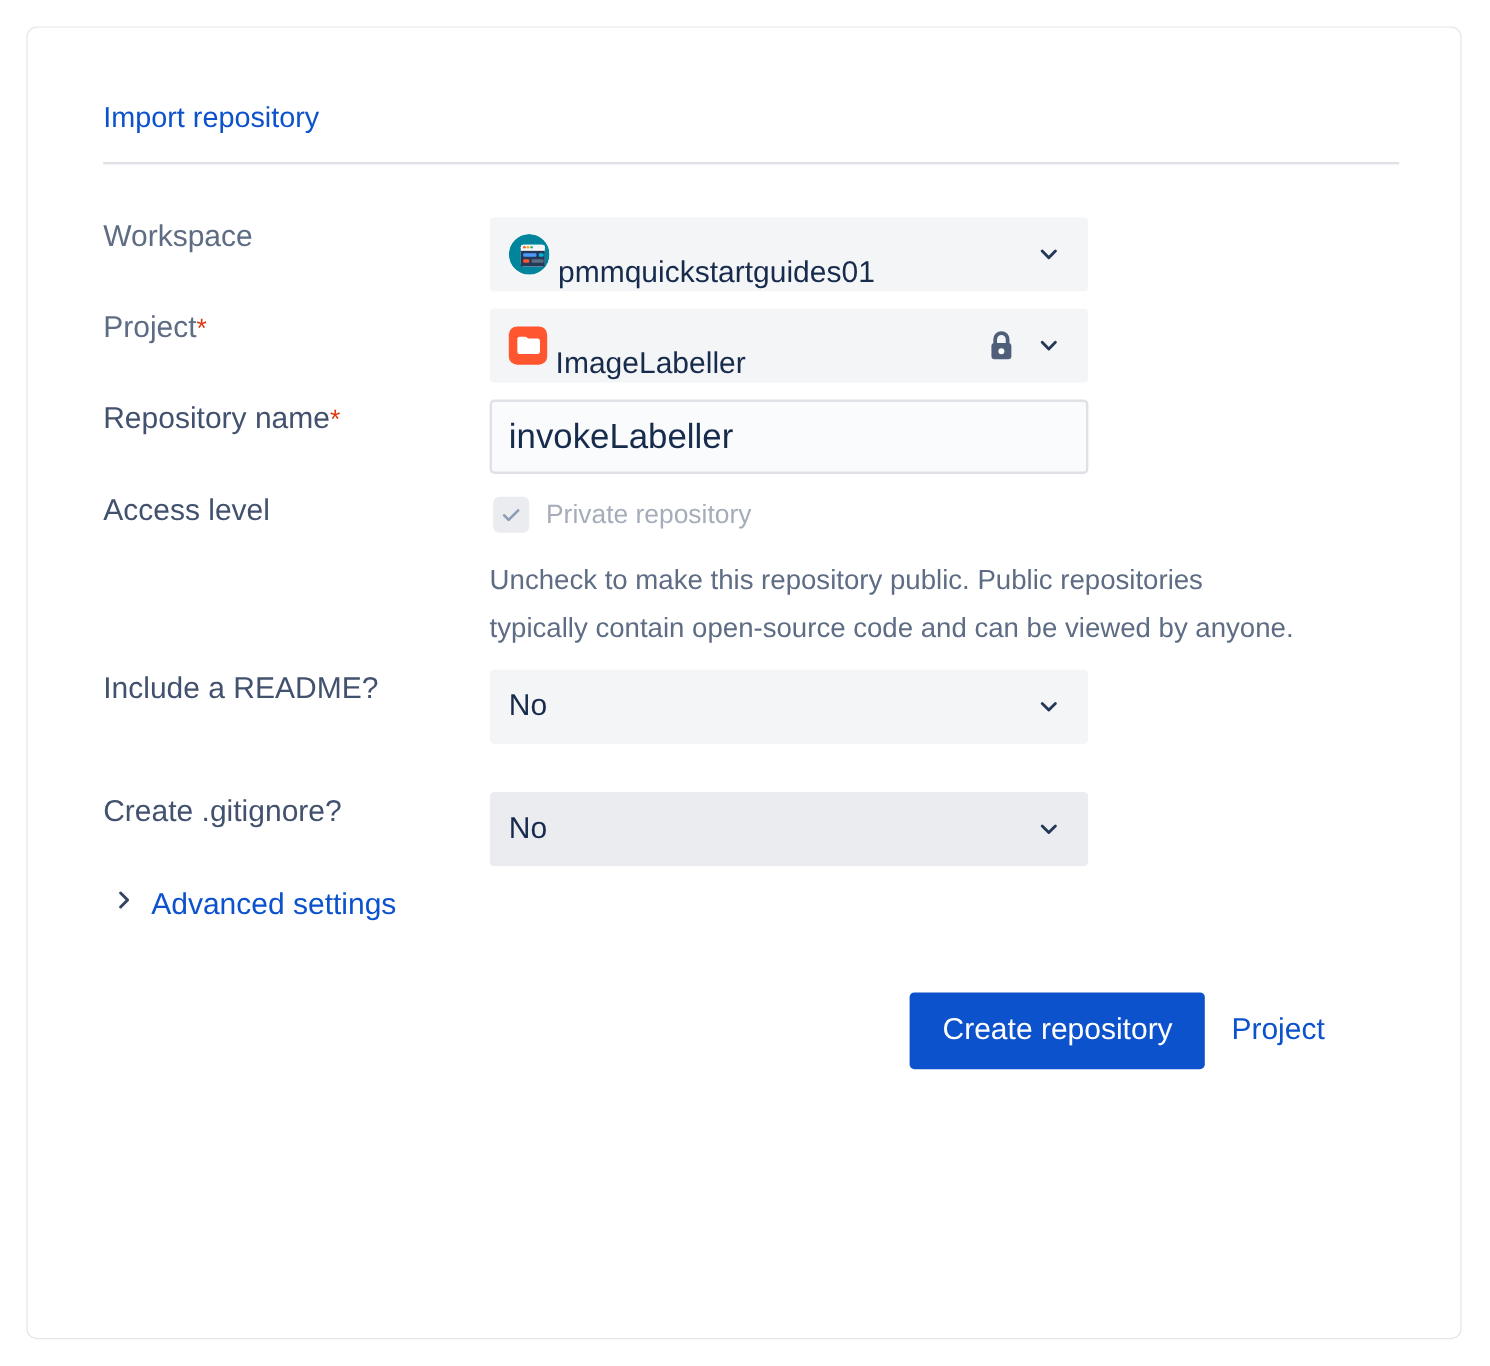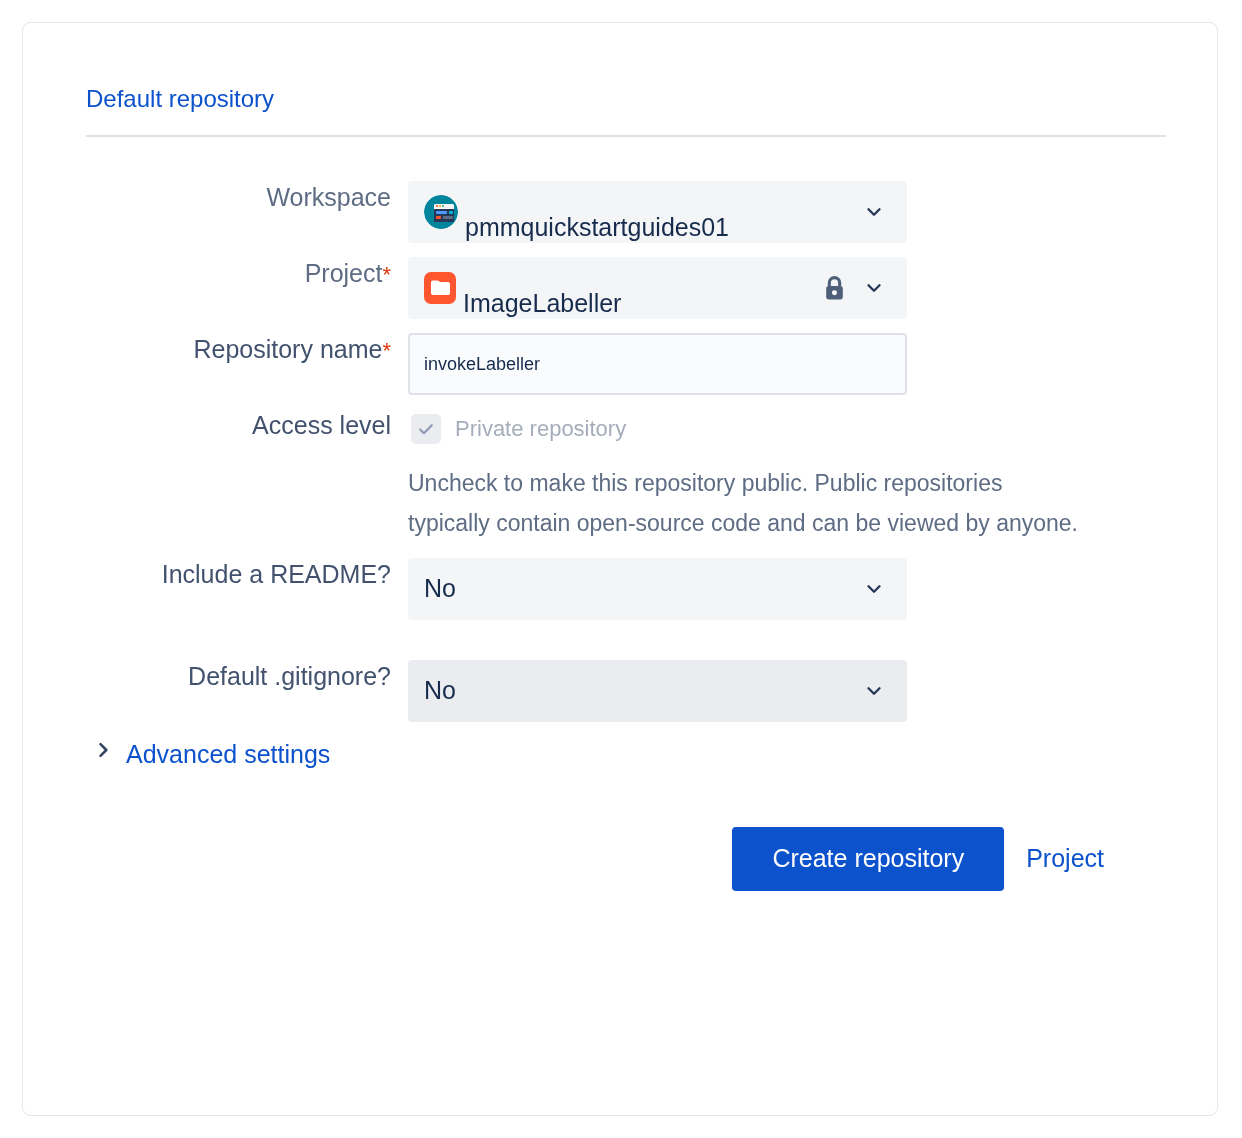--- a/index.html
+++ b/index.html
@@ -67,21 +67,21 @@
     margin-top: 44px;
   }
   .form-row {
     display: flex;
     align-items: flex-start;
     margin-bottom: 14px;
   }
   .lbl {
     width: 322px;
     flex: 0 0 322px;
-    text-align: right;
+    text-align: left;
     padding-right: 17px;
     box-sizing: border-box;
     font-size: 25px;
     color: #5E6C84;
     line-height: 1.28;
   }
   .lbl.dark { color: #42526E; }
   .req {
     color: #DE350B;
     font-size: 22px;
@@ -125,21 +125,21 @@
   }
 
   
   .text-input {
     width: 499px;
     box-sizing: border-box;
     height: 62px;
     background: #FAFBFC;
     border: 2px solid #DFE1E6;
     border-radius: 4px;
-    font-size: 18px;
+    font-size: 29px;
     color: #172B4D;
     padding: 0 14px;
     font-family: "Liberation Sans", sans-serif;
     outline: none;
   }
   .text-input::placeholder { color: #7A869A; }
 
   
   .ws-avatar {
     flex: 0 0 auto;
@@ -223,21 +223,21 @@
     margin-top: 58px;
     padding-right: 72px;
   }
   .btn-primary {
     background: #0C52CC;
     color: #ffffff;
     font-size: 25px;
     font-family: "Liberation Sans", sans-serif;
     border: none;
     border-radius: 4px;
-    padding: 0 40px;
+    padding: 0 27px;
     height: 64px;
     cursor: pointer;
     white-space: nowrap;
   }
   .btn-link {
     background: transparent;
     border: none;
     color: #0C52CC;
     font-size: 25px;
     font-family: "Liberation Sans", sans-serif;
@@ -247,21 +247,21 @@
     white-space: nowrap;
   }
 </style>
 </head>
 <body>
 
 <div class="card">
   <div class="card-inner">
 
     <div class="header-row">
-      <a class="import-link">Default repository</a>
+      <a class="import-link">Import repository</a>
     </div>
     <div class="header-rule"></div>
 
     <div class="form">
 
       <div class="form-row">
         <div class="lbl">
           <span>Workspace</span>
         </div>
         <div class="field-col">
@@ -357,21 +357,21 @@
                 <path d="M6 9l6 6 6-6" stroke="#253858" stroke-width="2.6" stroke-linecap="round" stroke-linejoin="round"></path>
               </svg>
             </span>
           </div>
         </div>
       </div>
 
 
       <div class="form-row" style="margin-top:40px;">
         <div class="lbl dark">
-          <span>Default .gitignore?</span>
+          <span>Create .gitignore?</span>
         </div>
         <div class="field-col">
           <div class="select hovered">
             <span class="value">No</span>
             <span class="chev">
               <svg width="22" height="22" viewBox="0 0 24 24" fill="none" xmlns="http://www.w3.org/2000/svg">
                 <path d="M6 9l6 6 6-6" stroke="#253858" stroke-width="2.6" stroke-linecap="round" stroke-linejoin="round"></path>
               </svg>
             </span>
           </div>

